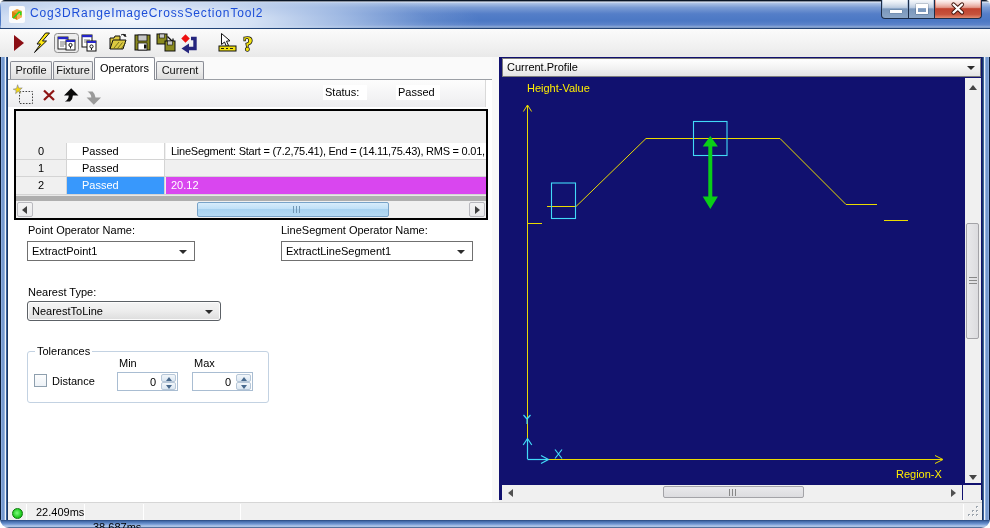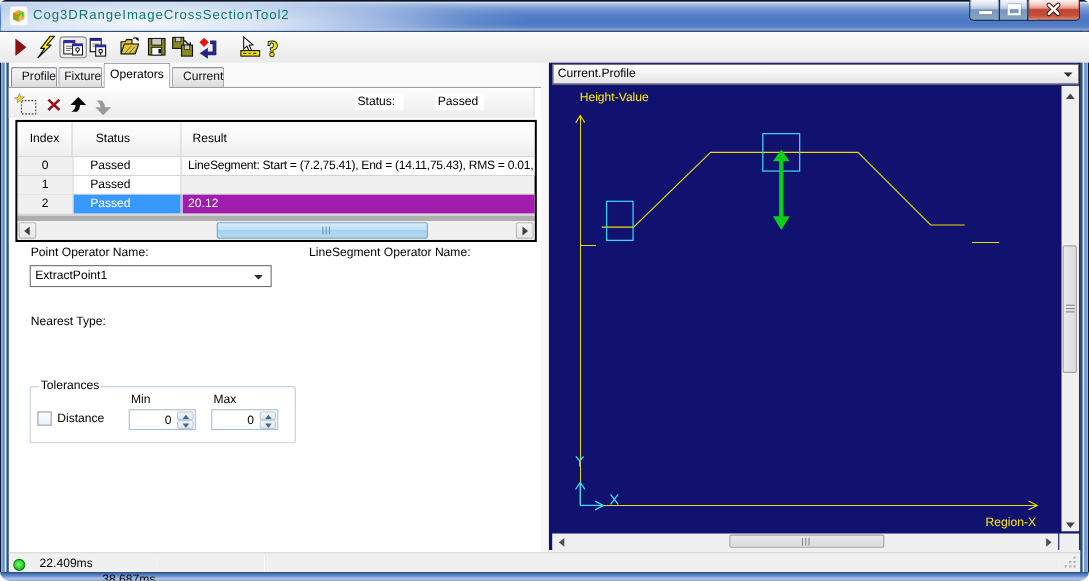--- a/index.html
+++ b/index.html
@@ -2,36 +2,36 @@
 <html><head><meta charset="utf-8"><style>
 *{margin:0;padding:0;box-sizing:border-box}
 html,body{width:990px;height:528px;overflow:hidden}
 body{position:relative;font-family:"Liberation Sans",sans-serif;font-size:11px;color:#000;background:#fff}
 #win{position:absolute;left:0;top:0;width:990px;height:528px;border-radius:4px 4px 9px 9px;overflow:hidden;background:#f0f0f0}
 .a{position:absolute}
 
 #titlebar{left:0;top:0;width:990px;height:29px;border-radius:5px 5px 0 0;
  background:linear-gradient(180deg,#0a1524 0,#0a1524 4%,#e8eef9 6%,#a9c0e4 12%,#7b9cd4 26%,#547ec8 48%,#4b78c4 72%,#5c84ca 86%,#93aed8 94%,#25497e 98%,#0e2444 100%);}
 #titleglow{left:1px;top:2px;width:560px;height:26px;background:radial-gradient(ellipse 350px 40px at 130px 19px,rgba(242,247,253,1) 0,rgba(220,231,247,.95) 35%,rgba(190,209,238,.7) 62%,rgba(160,186,225,.25) 85%,rgba(160,186,225,0) 100%)}
-#titletext{left:30px;top:6px;font-size:12px;letter-spacing:0.85px;color:#0f766e}
+#titletext{left:30px;top:6px;font-size:12px;letter-spacing:0.85px;color:#1d4ed8}
 #borderL{left:0;top:29px;width:8px;height:491px;background:linear-gradient(90deg,#0b1c38 0,#0b1c38 11%,#9ab8e6 12%,#7d9fd4 25%,#6e94cc 40%,#86a8d8 55%,#eef3fa 62%,#eef3fa 70%,#4d7ab8 75%,#25477e 88%,#0e2444 100%)}
 #borderR{left:982px;top:29px;width:8px;height:491px;background:linear-gradient(270deg,#0b1c38 0,#0b1c38 11%,#9ab8e6 12%,#7d9fd4 25%,#6e94cc 40%,#86a8d8 55%,#eef3fa 62%,#eef3fa 70%,#4d7ab8 75%,#25477e 88%,#0e2444 100%)}
 #borderB{left:0;top:520px;width:990px;height:8px;background:linear-gradient(180deg,#26477c 0,#476fae 20%,#6890cc 45%,#86a8dc 60%,#b9cdea 78%,#8fb0dc 88%,#16305a 100%)}
 
 #capbtns{left:881px;top:0;width:101px;height:19px}
 .cb{position:absolute;top:0;height:19px;border:1px solid #1c2d49;border-top:none}
 .cb .gl{position:absolute;left:1px;right:1px;top:0;height:8px;background:linear-gradient(180deg,rgba(255,255,255,.85),rgba(255,255,255,.25))}
 #btnmin{left:0;width:28px;background:linear-gradient(180deg,#c3d2e6 0,#9db4d2 45%,#7a97bc 50%,#8aa5c6 100%);border-bottom-left-radius:4px}
 #btnmax{left:27px;width:27px;background:linear-gradient(180deg,#c3d2e6 0,#9db4d2 45%,#7a97bc 50%,#8aa5c6 100%)}
 #btncls{left:53px;width:48px;background:linear-gradient(180deg,#eeafa4 0,#d8705c 40%,#c14430 50%,#c6523c 80%,#e28b70 100%);border-bottom-right-radius:4px}
 
 #toolbar{left:0;top:29px;width:990px;height:28px;background:linear-gradient(180deg,#fbfbfb 0,#f1f1f1 60%,#e9e9e9 100%)}
 
 #tabstrip{left:8px;top:57px;width:484px;height:22px;background:#fafafa}
-.tab{position:absolute;top:4px;height:18px;border:1px solid #898c95;border-bottom:none;border-radius:2px 2px 0 0;background:linear-gradient(180deg,#f3f3f3 0,#ebebeb 55%,#dcdcdc 100%);text-align:right;line-height:17px;color:#111}
+.tab{position:absolute;top:4px;height:18px;border:1px solid #898c95;border-bottom:none;border-radius:2px 2px 0 0;background:linear-gradient(180deg,#f3f3f3 0,#ebebeb 55%,#dcdcdc 100%);text-align:center;line-height:17px;color:#111}
 #tabsel{position:absolute;left:86px;top:0;width:61px;height:23px;border:1px solid #898c95;border-bottom:none;border-radius:2px 2px 0 0;background:#fff;text-align:center;line-height:21px;z-index:3}
 
 #page{left:8px;top:79px;width:484px;height:423px;background:#fff;border-top:1px solid #9b9fa5}
 #opbar{position:absolute;left:0;top:0;width:478px;height:27px;background:linear-gradient(180deg,#fdfdfd 0,#f2f2f3 70%,#ececee 100%);border-right:1px solid #d9d9d9}
 .wlabel{position:absolute;background:#fff;padding:0 2px;line-height:15px}
 
 #grid{position:absolute;left:6px;top:29px;width:474px;height:111px;border:2px solid #000;background:#f0f0f0}
 #ghdr{position:absolute;left:0;top:0;width:470px;height:32px;background:linear-gradient(180deg,#ffffff 0,#f7f7f7 60%,#ededed 100%);border-bottom:1px solid #d4d4d4}
 .grow{position:absolute;left:0;width:470px;height:17px;border-bottom:1px solid #d4d4d4}
 .gidx{position:absolute;left:0;top:0;width:51px;height:16px;background:#f0f0f0;border-right:1px solid #d4d4d4;text-align:center;line-height:16px}
@@ -153,57 +153,54 @@
  <svg width="110" height="27" style="position:absolute;left:0;top:0">
   <rect x="11.5" y="11.5" width="13" height="12" fill="none" stroke="#444" stroke-width="1" stroke-dasharray="1.6,1.4"></rect>
   <polygon points="11,3.5 12.2,7.2 16,7 13.2,9.4 14.6,12.8 11.6,10.8 8.8,13.2 9.4,9.6 6.2,8.4 9.8,7.6" fill="#f5d80a" stroke="#8a8a8a" stroke-width="0.7" transform="translate(-0.5,1.5) scale(0.92)"></polygon>
   <path d="M36 10.5 L46 20 M46 10.5 L36 20" stroke="#8f1616" stroke-width="2.3"></path>
   <path d="M63.2 8.2 L56 15.4 L60.7 15.4 Q60.7 19.4 56.8 21.6 L62 21.6 Q64.9 18.8 64.9 15.4 L70.4 15.4 Z" fill="#0b0b0b"></path>
   <path d="M85.8 24.8 L78.6 17.6 L83.3 17.6 Q83.3 13.6 79.4 11.4 L84.6 11.4 Q87.5 14.2 87.5 17.6 L93 17.6 Z" fill="#9a9a9a"></path>
  </svg>
  <div class="wlabel" style="left:315px;top:5px;width:44px">Status:</div>
  <div class="wlabel" style="left:388px;top:5px;width:44px">Passed</div>
  <div id="grid">
-  <div id="ghdr">
-   <div style="position:absolute;left:0;top:0;width:50px;height:32px;border-right:1px solid #d4d4d4;text-align:center;line-height:31px">Index</div>
-   <div style="position:absolute;left:51px;top:0;width:98px;height:32px;border-right:1px solid #d4d4d4;text-align:left;padding-left:20px;line-height:31px">Status</div>
-   <div style="position:absolute;left:150px;top:0;height:32px;line-height:31px;padding-left:9px">Result</div>
-  </div>
   <div class="grow" style="top:32px">
    <div class="gidx">0</div>
           <div class="gstat">Passed</div>
    <div class="gres" style="letter-spacing:-0.25px">LineSegment: Start = (7.2,75.41), End = (14.11,75.43), RMS = 0.01,</div>
   </div>
   <div class="grow" style="top:49px">
    <div class="gidx">1</div>
           <div class="gstat">Passed</div>
   </div>
   <div class="grow" style="top:66px;height:18px">
    <div class="gidx" style="height:17px;line-height:17px">2</div>
    <div class="gstat" style="height:17px;line-height:17px;background:#3898fc;color:#fff">Passed</div>
-   <div class="gres" style="height:17px;line-height:17px;background:#a21caf;color:#fff">20.12</div>
+   <div class="gres" style="height:17px;line-height:17px;background:#d946ef;color:#fff">20.12</div>
   </div>
   <div style="position:absolute;left:0;top:84px;width:470px;height:6px;background:#aeaeae;border-top:1px solid #e8e8e8"></div>
   <div class="sbtrack" style="left:0;top:90px;width:470px;height:17px">
    <div class="sbbtn" style="left:1px;top:1px;width:16px;height:15px"></div>
    <div class="arr" style="left:6px;top:5px;border-top:4px solid transparent;border-bottom:4px solid transparent;border-right:5px solid #404040"></div>
    <div class="sbbtn" style="right:1px;top:1px;width:16px;height:15px"></div>
    <div class="arr" style="right:6px;top:5px;border-top:4px solid transparent;border-bottom:4px solid transparent;border-left:5px solid #404040"></div>
    <div class="bluethumb" style="left:181px;top:1px;width:192px;height:15px"></div>
    <div class="hgrip" style="position:absolute;left:277px;top:5px;width:8px;height:7px">
     <i style="position:absolute;left:0;top:0;width:1px;height:7px"></i>
     <i style="position:absolute;left:3px;top:0;width:1px;height:7px"></i>
     <i style="position:absolute;left:6px;top:0;width:1px;height:7px"></i>
    </div>
   </div>
  </div>
  <div style="position:absolute;left:20px;top:144px">Point Operator Name:</div>
- <div class="combo" style="left:19px;top:161px;width:220px">ExtractPoint1<div class="ca"></div></div>
+ <div class="combo" style="left:19px;top:161px;width:168px">ExtractPoint1<div class="ca"></div></div>
  <div style="position:absolute;left:273px;top:144px">LineSegment Operator Name:</div>
+ <div class="combo" style="left:273px;top:161px;width:192px">ExtractLineSegment1<div class="ca"></div></div>
  <div style="position:absolute;left:20px;top:206px">Nearest Type:</div>
+ <div class="combo" id="combo3" style="left:19px;top:221px;width:194px">NearestToLine<div class="ca"></div></div>
  <div id="groupbox"></div>
  <div class="wlabel" style="left:27px;top:264px">Tolerances</div>
  <div style="position:absolute;left:111px;top:277px">Min</div>
  <div style="position:absolute;left:186px;top:277px">Max</div>
  <div class="chk" style="left:26px;top:294px"></div>
  <div style="position:absolute;left:44px;top:295px">Distance</div>
  <div id="spin1" style="left:109px;top:292px">
   <div class="spinv" style="right:21px">0</div>
   <div class="spinbtns">
           <div class="sb2" style="top:0">

